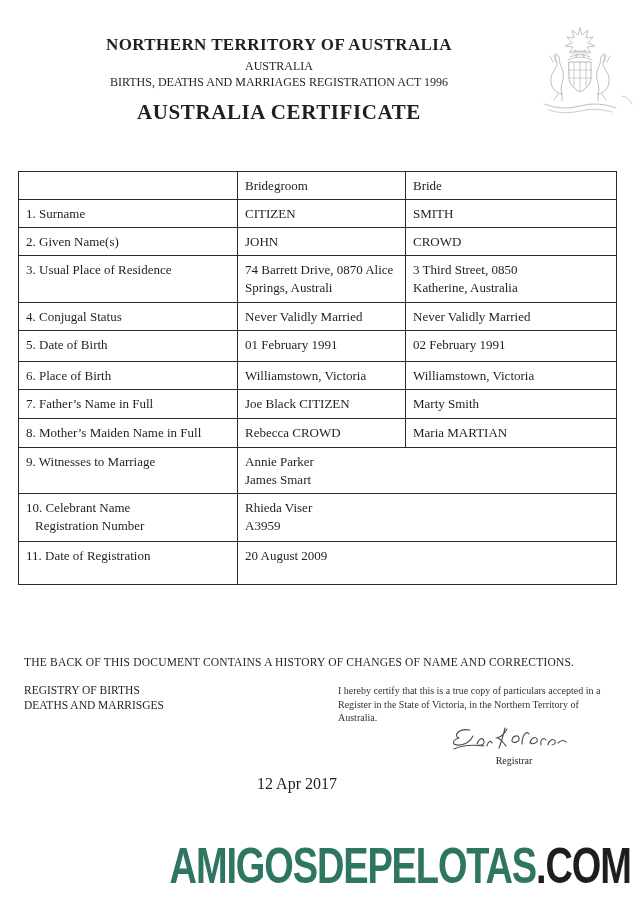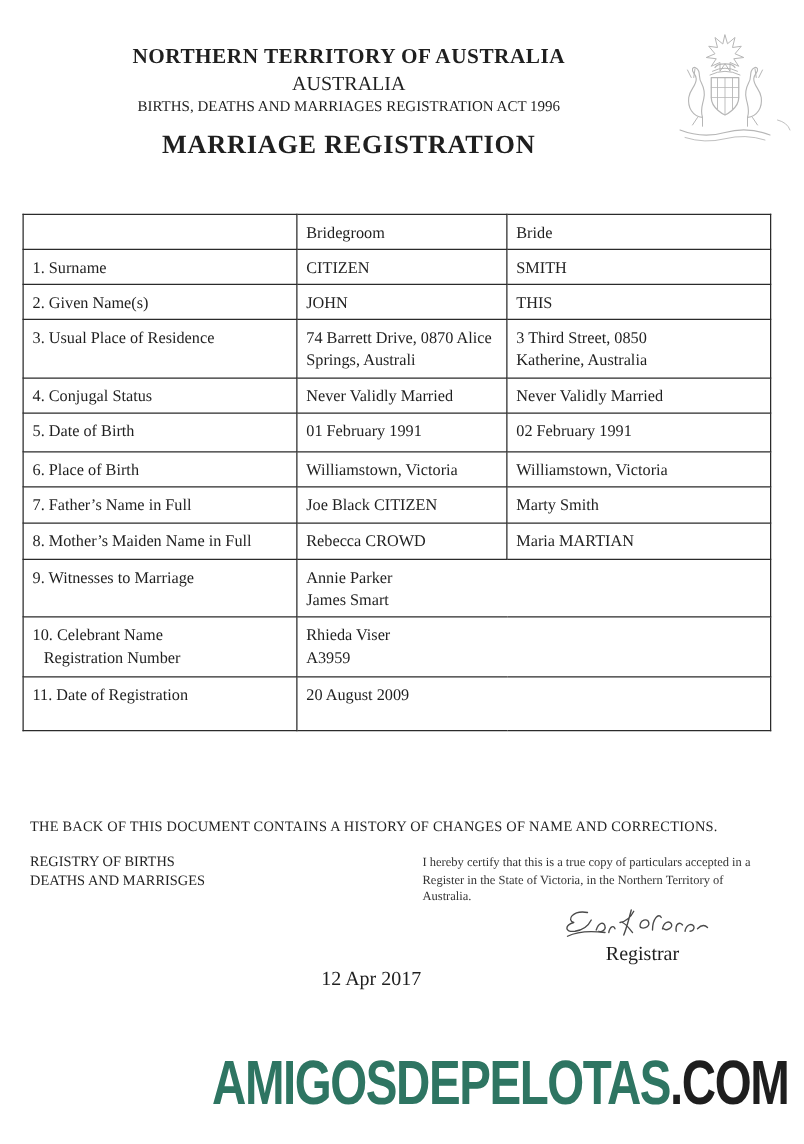--- a/index.html
+++ b/index.html
@@ -5,21 +5,21 @@
   html,body{margin:0;padding:0;}
   body{
     width:643px;height:915px;background:#ffffff;position:relative;
     font-family:"Liberation Serif", serif;color:#1f1f1f;overflow:hidden;
   }
   .page{position:absolute;inset:0;}
 
   
   .hdr{position:absolute;top:35px;left:0;width:558px;text-align:center;}
   .hdr-title{font-size:17px;font-weight:bold;letter-spacing:.4px;}
-  .hdr-sub1{font-size:16px;margin-top:4px;}
+  .hdr-sub1{font-size:12px;margin-top:4px;}
   .hdr-sub2{font-size:12px;margin-top:1px;}
   .hdr-doc{font-size:21px;font-weight:bold;letter-spacing:.6px;margin-top:10px;}
   .intro{position:absolute;top:128px;left:28px;width:587px;text-align:center;
          font-size:12px;line-height:1.35;}
 
   
   .crest{position:absolute;left:524px;top:24px;width:112px;height:100px;}
   .crest svg{display:block;}
 
   
@@ -33,39 +33,39 @@
   .h46{height:46px}.h48{height:48px}.h43{height:43px}.h42{height:42px}
   .lbl2{padding-left:9px;}
 
   
   .backnote{position:absolute;left:24px;top:656px;font-size:11.5px;letter-spacing:.2px;}
   .registry{position:absolute;left:24px;top:683px;font-size:11.5px;line-height:1.3;}
   .certify{position:absolute;left:338px;top:684px;width:270px;font-size:10px;
            line-height:1.35;color:#333;}
   .datefield{position:absolute;left:257px;top:727px;font-size:16px;margin-top:48px;}
   .signature{position:absolute;left:450px;top:723px;}
-  .registrar{position:absolute;left:458px;top:755px;width:112px;text-align:center;font-size:16px;}
+  .registrar{position:absolute;left:458px;top:755px;width:112px;text-align:center;font-size:10px;}
 
   
   .watermark{position:absolute;right:12px;top:841px;line-height:1;white-space:nowrap;
              font-family:"Liberation Sans", sans-serif;font-weight:bold;font-size:50px;
              letter-spacing:-1.5px;transform:scaleX(.76);transform-origin:100% 50%;}
   .wm-name{color:#2e7562;}
   .wm-tld{color:#1e1e1e;}
 </style>
 </head>
 <body>
 
 <div class="page">
 
   <div class="hdr">
     <div class="hdr-title">NORTHERN TERRITORY OF AUSTRALIA</div>
     <div class="hdr-sub1">AUSTRALIA</div>
     <div class="hdr-sub2">BIRTHS, DEATHS AND MARRIAGES REGISTRATION ACT 1996</div>
-    <div class="hdr-doc">MARRIAGE REGISTRATION</div>
+    <div class="hdr-doc">AUSTRALIA CERTIFICATE</div>
   </div>
 
   <div class="crest">
     <svg width="112" height="100" viewBox="0 0 112 100" fill="none" stroke="#b6b6b6" stroke-width="1" stroke-linecap="round" stroke-linejoin="round">
 
       <path d="M56,4 l2,7 6,-5 -2,8 7,-1 -5,6 7,3 -8,1 4,6 -7,-3 0,7 -4,-6 -4,6 0,-7 -7,3 4,-6 -8,-1 7,-3 -5,-6 7,1 -2,-8 6,5 z" stroke-width=".8"></path>
       <path d="M48,30 c2,-4 14,-4 16,0"></path>
 
       <path d="M46,33 q10,-5 20,0 M44,36 q12,-6 24,0" stroke-width=".8"></path>
 
@@ -99,21 +99,21 @@
       <td>Bride</td>
     </tr>
     <tr class="h28">
       <td>1. Surname</td>
       <td>CITIZEN</td>
       <td>SMITH</td>
     </tr>
     <tr class="h28">
       <td>2. Given Name(s)</td>
       <td>JOHN</td>
-      <td>THIS</td>
+      <td>CROWD</td>
     </tr>
     <tr class="h47">
       <td>3. Usual Place of Residence</td>
       <td class="ml-tight">74 Barrett Drive, 0870 Alice
 Springs, Australi</td>
       <td class="ml">3 Third Street, 0850
 Katherine, Australia</td>
     </tr>
     <tr class="h28">
       <td>4. Conjugal Status</td>

